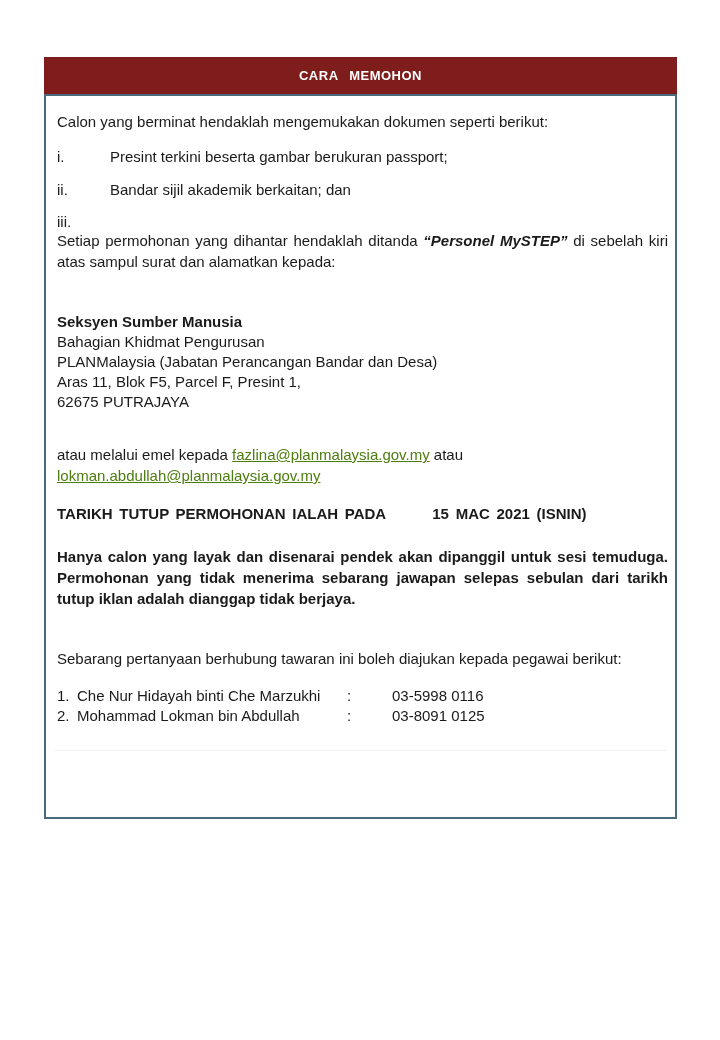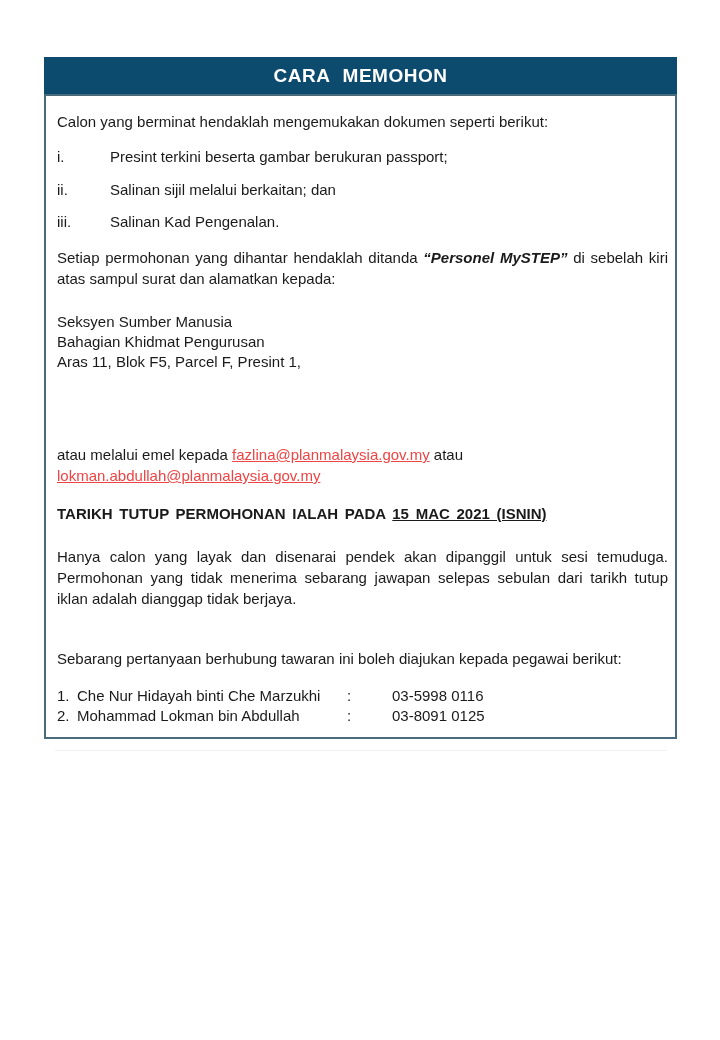--- a/index.html
+++ b/index.html
@@ -6,40 +6,40 @@
   .page{
     position:relative;
     width:720px;height:1040px;
     background:#ffffff;
     font-family:"Liberation Sans","DejaVu Sans",sans-serif;
     color:#1a1a1a;
     overflow:hidden;
   }
   .header-bar{
     position:absolute;left:44px;top:57px;width:633px;height:37px;
-    background:#0c4a6e;color:#ffffff;
+    background:#7f1d1d;color:#ffffff;
     display:flex;align-items:center;justify-content:center;
-    font-size:19px;font-weight:bold;letter-spacing:0.5px;word-spacing:7px;
+    font-size:13px;font-weight:bold;letter-spacing:0.5px;word-spacing:7px;
   }
   .content-box{
-    position:absolute;left:44px;top:94px;width:633px;height:645px;
+    position:absolute;left:44px;top:94px;width:633px;height:725px;
     border:2px solid #4a6b7e;
     box-sizing:border-box;
     background:#ffffff;
   }
   .blk{position:absolute;left:11px;width:611px;font-size:15px;line-height:21px;}
   .req-row{display:flex;}
   .req-marker{width:53px;flex:0 0 53px;}
   .justify{text-align:justify;}
-  .bold{font-weight:normal;}
+  .bold{font-weight:bold;}
   .bolditalic{font-weight:bold;font-style:italic;}
   .addr-line{line-height:20px;}
-  a.email-link{color:#ef4444;text-decoration:underline;cursor:pointer;}
+  a.email-link{color:#4d7c0f;text-decoration:underline;cursor:pointer;}
   .deadline{font-weight:bold;word-spacing:2.5px;}
-  .deadline .date{text-decoration:underline;}
+  .deadline .date{margin-left:40px;}
   .contact-row{display:flex;line-height:20px;}
   .c-num{width:20px;flex:0 0 20px;}
   .c-name{width:270px;flex:0 0 270px;}
   .c-sep{width:45px;flex:0 0 45px;}
   .faint-line{position:absolute;left:55px;top:750px;width:612px;height:1px;background:#f0f0f0;}
 </style>
 </head>
 <body>
 
 <div class="page">
@@ -53,35 +53,36 @@
     <div class="blk" style="top:15px;">
       <span>Calon yang berminat hendaklah mengemukakan dokumen seperti berikut:</span>
     </div>
 
     <div class="blk req-row" style="top:50px;">
       <span class="req-marker">i.</span>
       <span>Presint terkini beserta gambar berukuran passport;</span>
     </div>
     <div class="blk req-row" style="top:83px;align-items:flex-end;">
       <span class="req-marker">ii.</span>
-      <span>Salinan sijil melalui berkaitan; dan</span>
+      <span>Bandar sijil akademik berkaitan; dan</span>
     </div>
     <div class="blk req-row" style="top:115px;">
       <span class="req-marker">iii.</span>
-      <span>Salinan Kad Pengenalan.</span>
     </div>
 
-    <div class="blk justify" style="top:151px;">
+    <div class="blk justify" style="top:134px;">
       <span>Setiap permohonan yang dihantar hendaklah ditanda </span><span class="bolditalic">“Personel MySTEP”</span><span> di sebelah kiri atas sampul surat dan alamatkan kepada:</span>
     </div>
 
     <div class="blk" style="top:216px;">
       <div class="addr-line bold">Seksyen Sumber Manusia</div>
       <div class="addr-line">Bahagian Khidmat Pengurusan</div>
+      <div class="addr-line">PLANMalaysia (Jabatan Perancangan Bandar dan Desa)</div>
       <div class="addr-line">Aras 11, Blok F5, Parcel F, Presint 1,</div>
+      <div class="addr-line">62675 PUTRAJAYA</div>
     </div>
 
     <div class="blk" style="top:348px;">
       <span>atau melalui emel kepada </span><a class="email-link">fazlina@planmalaysia.gov.my</a><span> atau </span><a class="email-link">lokman.abdullah@planmalaysia.gov.my</a>
     </div>
 
     <div class="blk deadline" style="top:407px;">
       <span>TARIKH TUTUP PERMOHONAN IALAH PADA </span><span class="date">15 MAC 2021 (ISNIN)</span>
     </div>
 

